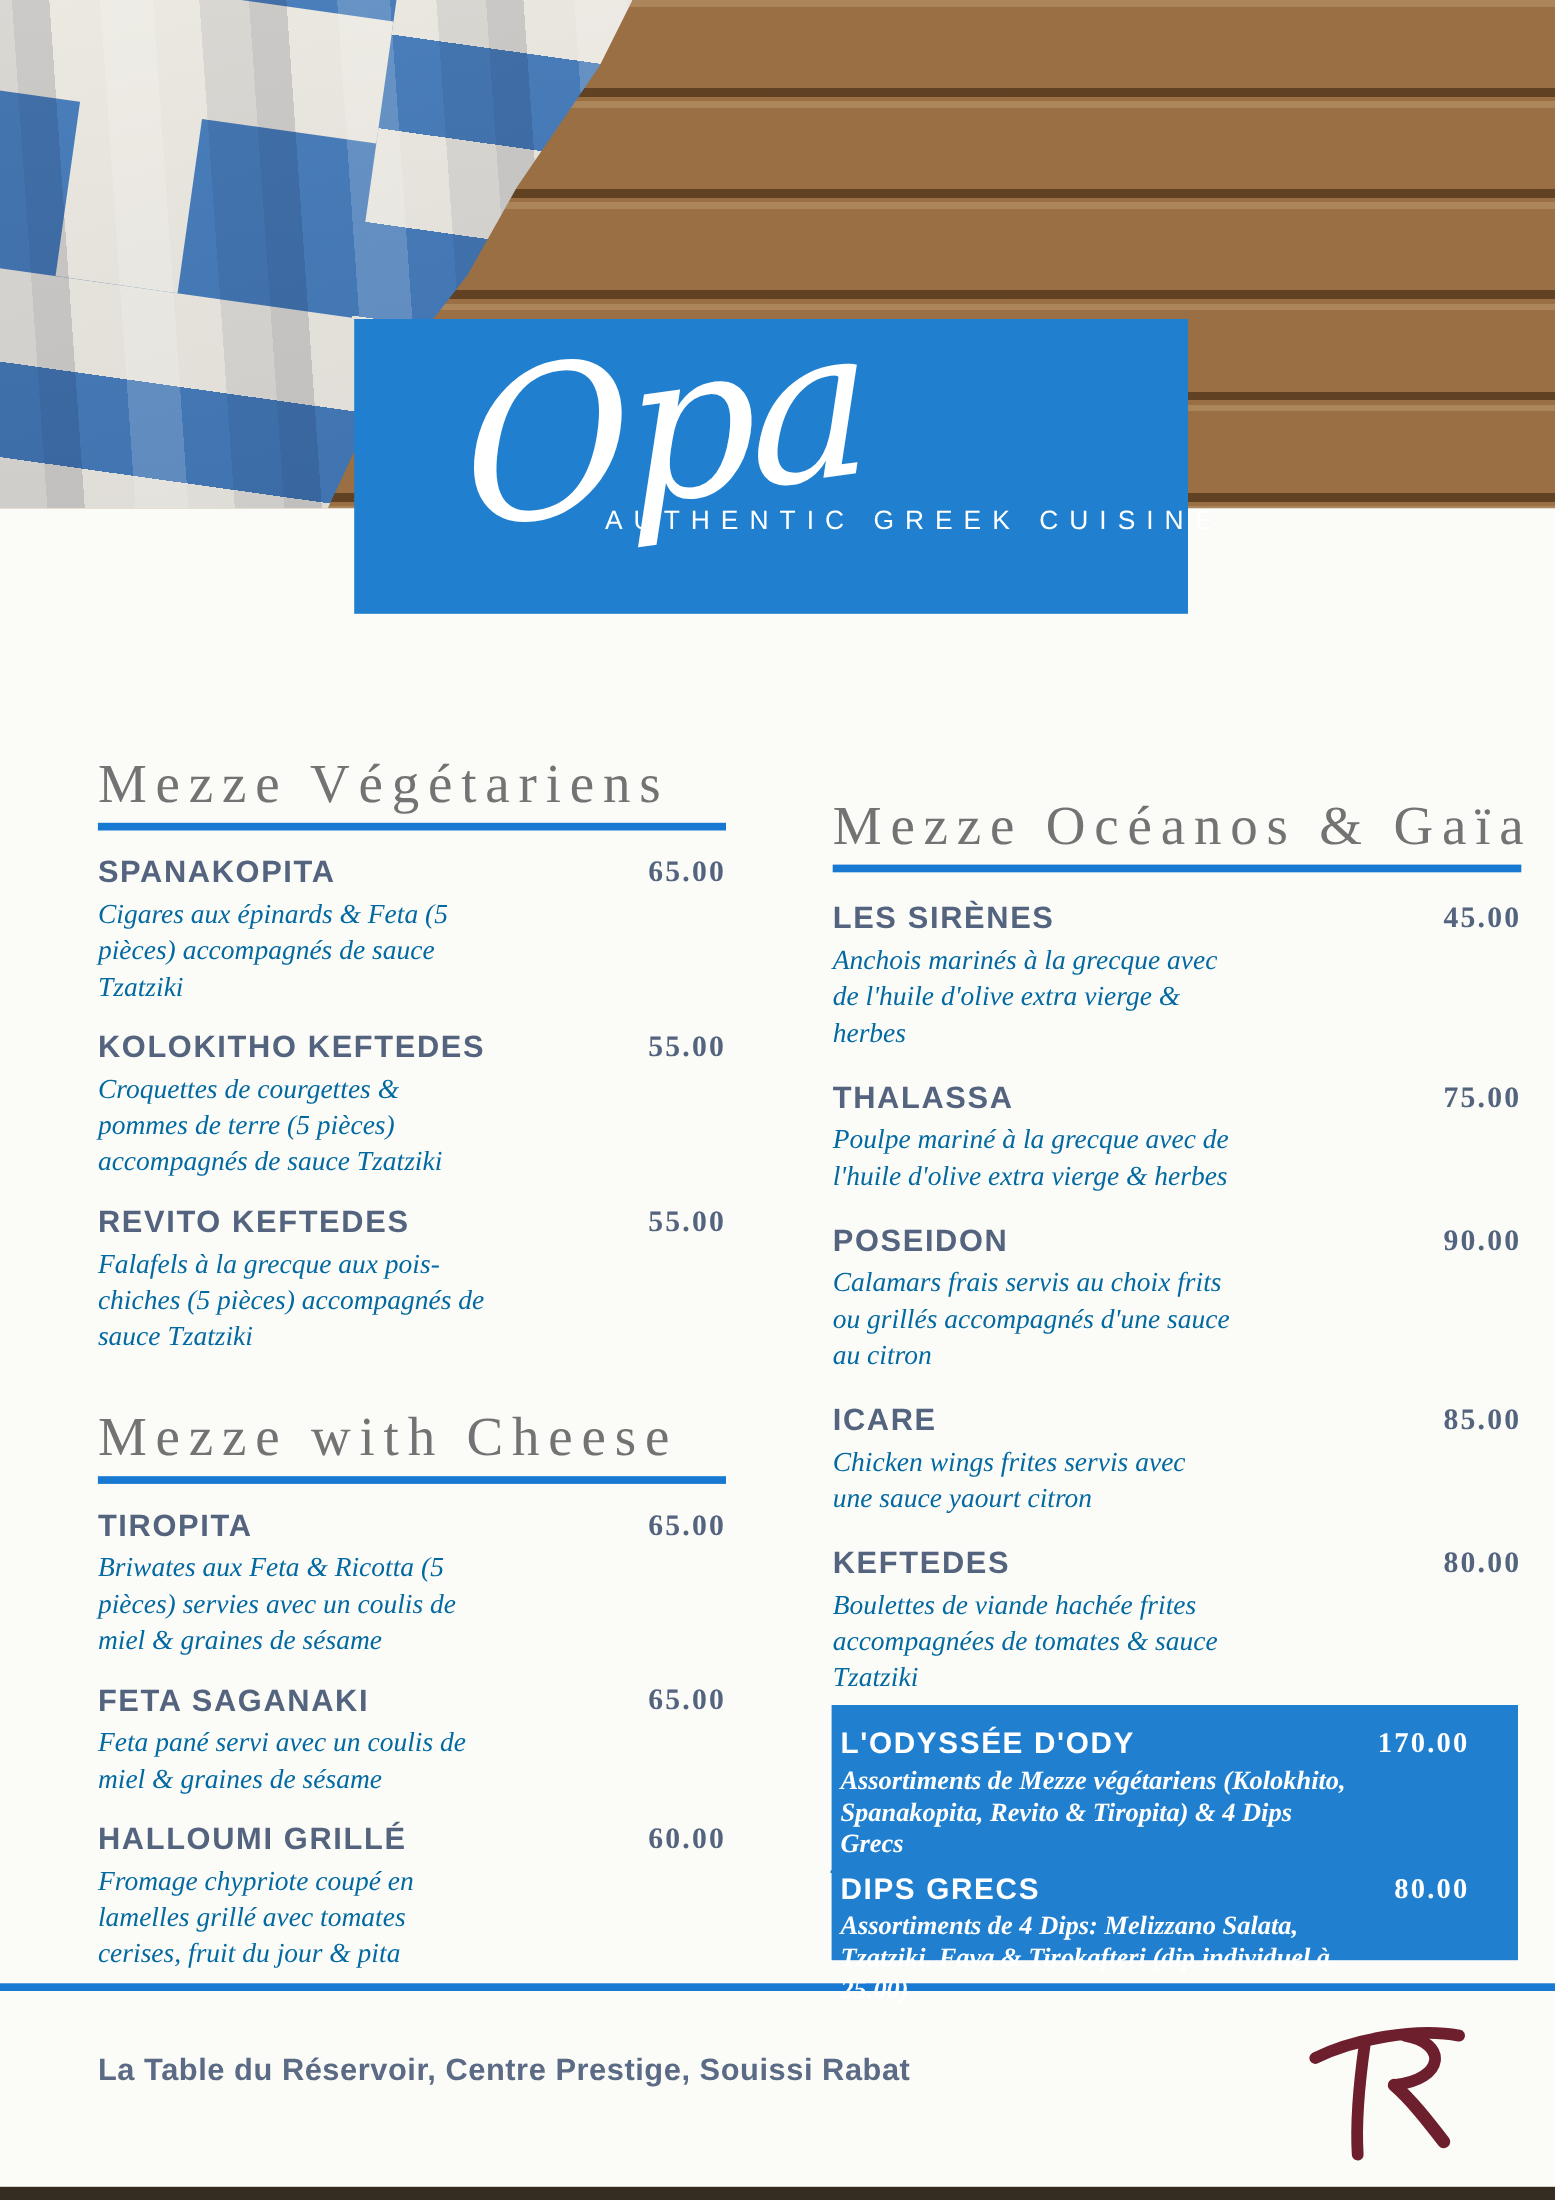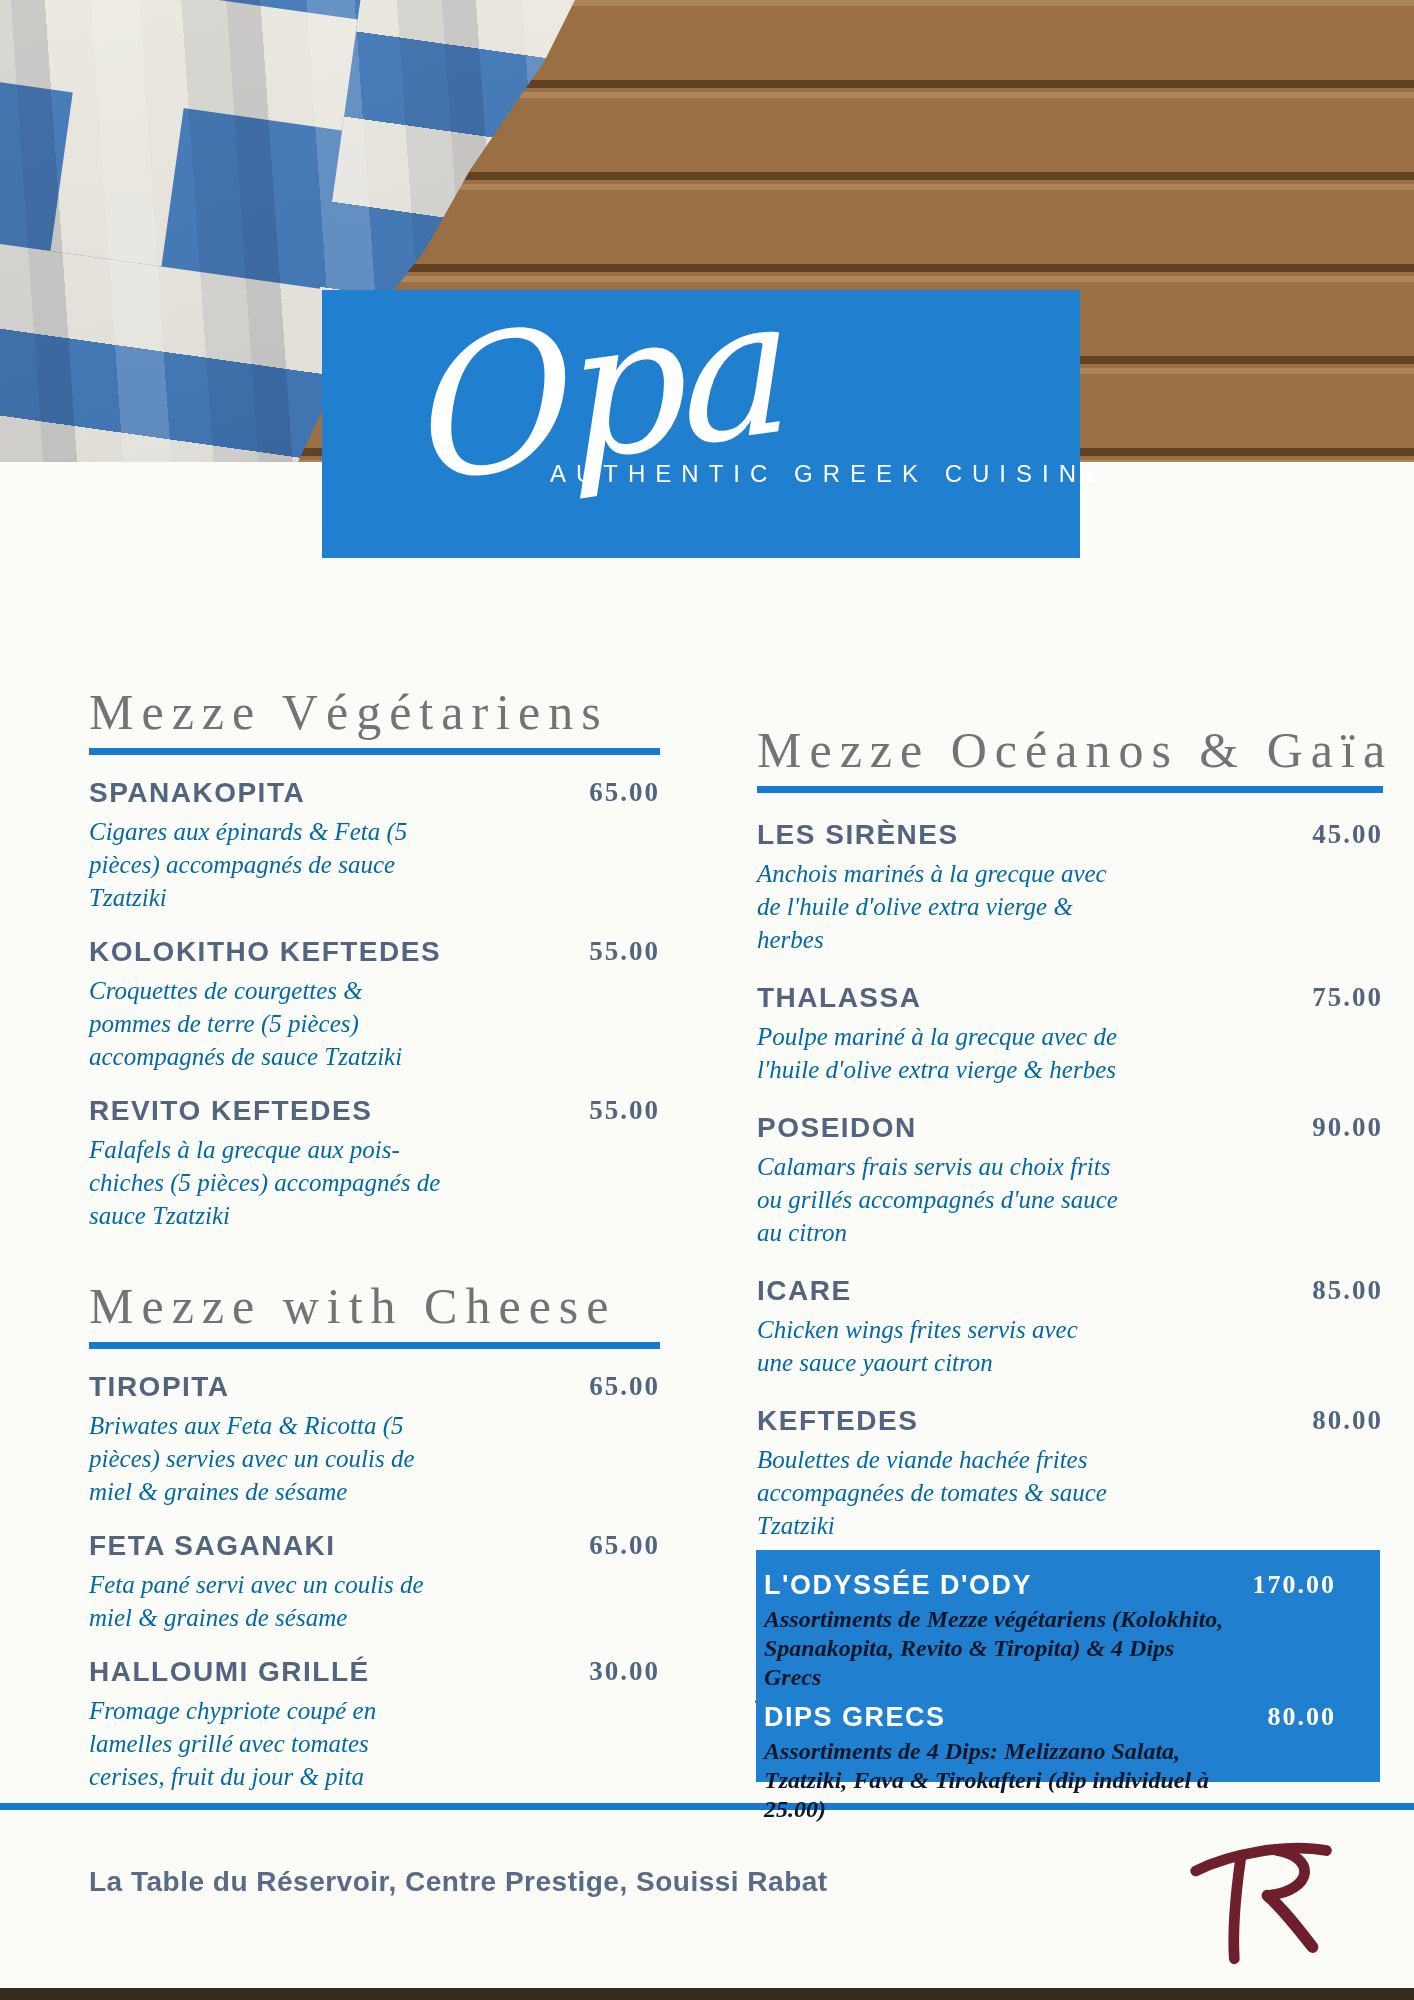--- a/index.html
+++ b/index.html
@@ -73,21 +73,21 @@
     font-size:25px;line-height:33px;color:#0369a1;max-width:352px;}
   .col-right .item-desc{max-width:362px;}
 
   
   .promo{position:absolute;left:756px;top:1550px;width:624px;height:232px;background:#2080cf;
     box-sizing:border-box;padding:20px 44px 12px 8px;z-index:2;}
   .promo .item{margin-top:0;}
   .promo .item + .item{margin-top:10px;}
   .promo .item-name{color:#ffffff;font-size:27px;}
   .promo .item-price{color:#ffffff;font-size:26px;}
-  .promo .item-desc{color:#0f172a;font-weight:700;font-size:24px;line-height:29px;max-width:460px;margin-top:4px;}
+  .promo .item-desc{color:#ffffff;font-weight:700;font-size:24px;line-height:29px;max-width:460px;margin-top:4px;}
 
   
   .footer-rule{position:absolute;left:0;top:1803px;width:1414px;height:7px;background:#1779d1;}
   .footer-address{position:absolute;left:89px;top:1866px;font-size:28px;font-weight:700;
     letter-spacing:.5px;color:#5b6b85;}
   .footer-logo{position:absolute;left:1185px;top:1832px;width:150px;height:140px;}
   .bottom-strip{position:absolute;left:0;top:1988px;width:1414px;height:12px;
     background:linear-gradient(90deg,#39404d 0%,#2b2620 12%,#5a4a33 25%,#3c3128 40%,
       #6b5a41 55%,#433528 70%,#58504  85%,#2f2a24 100%);
     background-color:#352c22;}
@@ -153,21 +153,21 @@
         <div class="item">
           <div class="item-head">
             <span class="item-name">FETA SAGANAKI</span>
             <span class="item-price">65.00</span>
           </div>
           <div class="item-desc">Feta pané servi avec un coulis de miel &amp; graines de sésame</div>
         </div>
         <div class="item">
           <div class="item-head">
             <span class="item-name">HALLOUMI GRILLÉ</span>
-            <span class="item-price">30.00</span>
+            <span class="item-price">60.00</span>
           </div>
           <div class="item-desc">Fromage chypriote coupé en lamelles grillé avec tomates cerises, fruit du jour &amp; pita</div>
         </div>
       </div>
     </div>
   <div class="col col-right">
       <div class="section">
         <div class="section-title">Mezze Océanos &amp; Gaïa</div>
         <div class="rule"></div>
         <div class="item">

